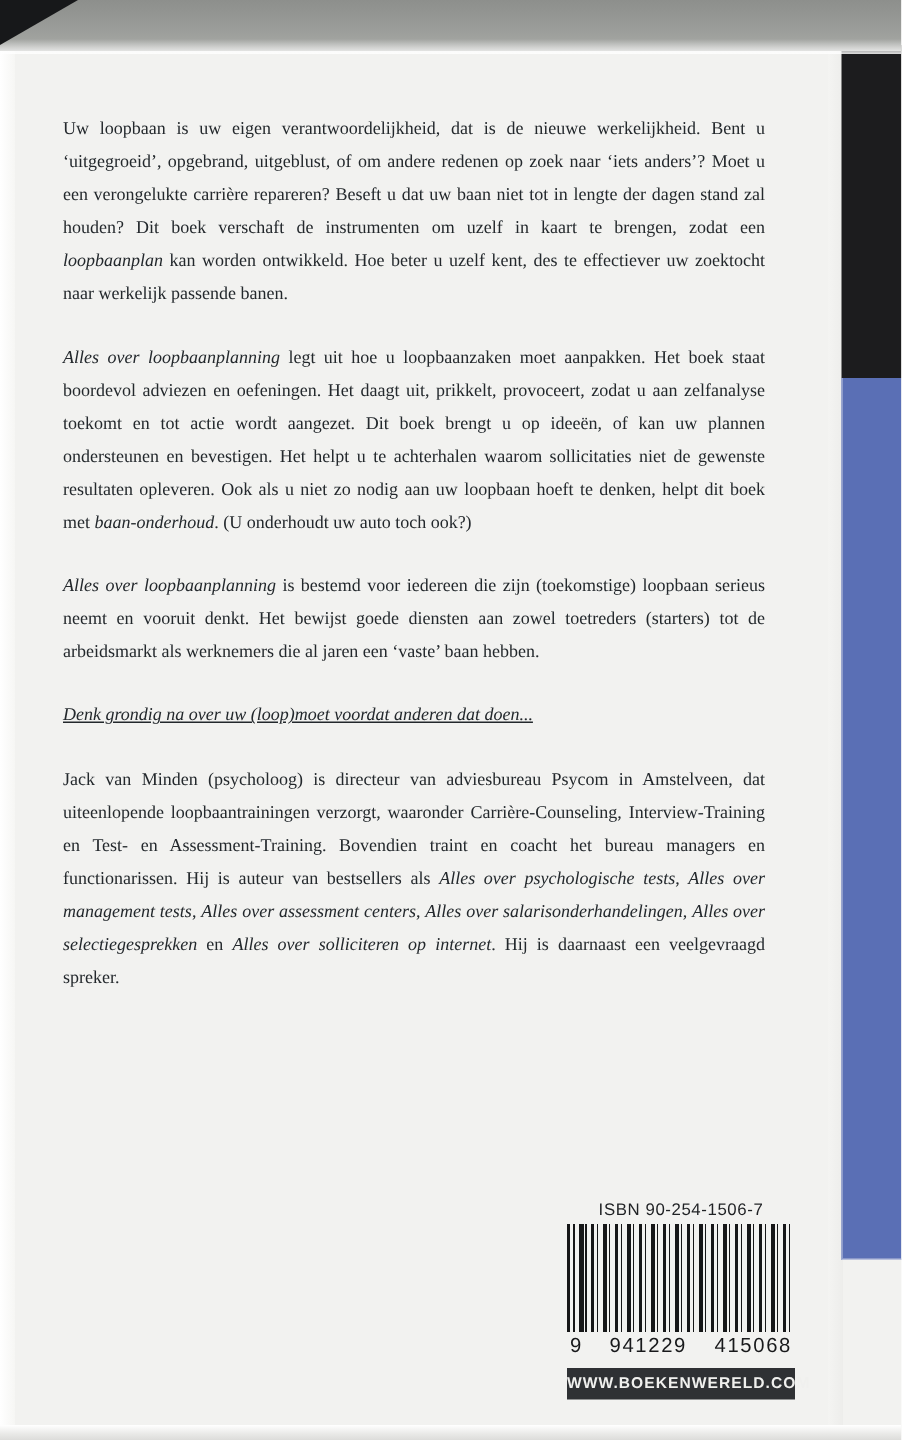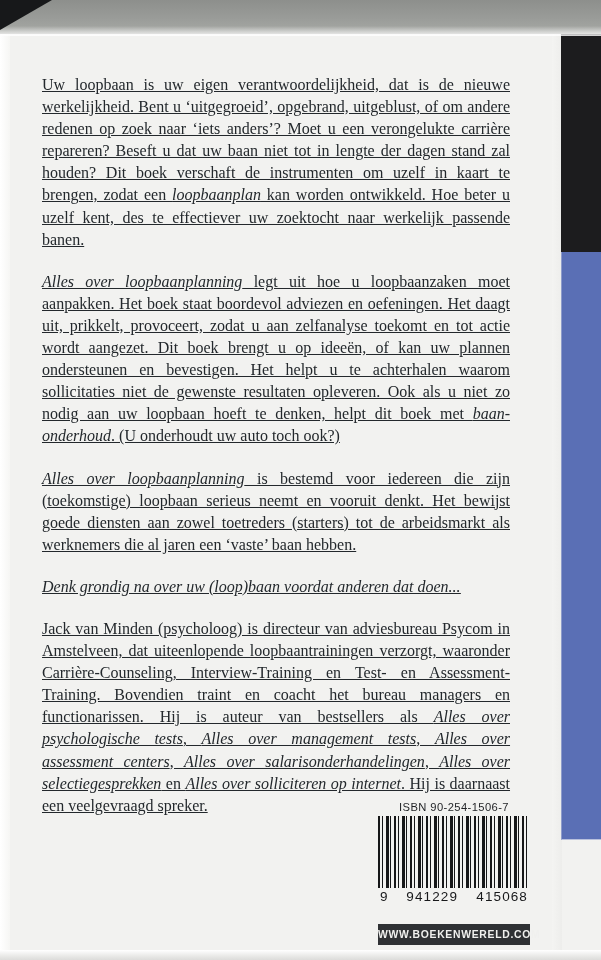--- a/index.html
+++ b/index.html
@@ -81,25 +81,24 @@
   }
 
   
   .blurb {
     position: absolute;
     left: 42px;
     top: 74px;
     width: 468px;
     z-index: 8;
     color: #23282c;
-    font-size: 16px;
+    font-size: 12px;
     line-height: 22.1px;
     text-align: justify;
     text-justify: inter-word;
-    text-decoration: underline;
   }
   .blurb p {
     margin: 0 0 20px 0;
   }
   .blurb p:last-child { margin-bottom: 0; }
   .blurb i { font-style: italic; }
   .tagline {
     font-style: italic;
     text-decoration: underline;
     text-align: left;
@@ -155,21 +154,21 @@
     color: #18191b;
     letter-spacing: 0.5px;
     margin-top: 1px;
     padding: 0 2px;
     box-sizing: border-box;
   }
   .ean-row .g1 { margin-left: 0px; }
   .ean-row .g2 { letter-spacing: 1.1px; }
   .ean-row .g3 { letter-spacing: 1.1px; text-align: center; }
   .web-bar {
-    margin-top: 20px;
+    margin-top: 8px;
     background: #2f3134;
     color: #f0f0ee;
     font-size: 10.4px;
     font-weight: bold;
     letter-spacing: 0.7px;
     text-align: center;
     padding: 5px 0 5px 0;
     width: 152px;
     box-sizing: border-box;
     font-family: "Liberation Sans", "DejaVu Sans", sans-serif;
@@ -191,21 +190,21 @@
   <div class="scan-bottom"></div>
 
   <div class="blurb">
 
     <p><span>Uw loopbaan is uw eigen verantwoordelijkheid, dat is de nieuwe werkelijkheid. Bent u ‘uitgegroeid’, opgebrand, uitgeblust, of om andere redenen op zoek naar ‘iets anders’? Moet u een verongelukte carrière repareren? Beseft u dat uw baan niet tot in lengte der dagen stand zal houden? Dit boek verschaft de instrumenten om uzelf in kaart te brengen, zodat een </span><i>loopbaanplan</i><span> kan worden ontwikkeld. Hoe beter u uzelf kent, des te effectiever uw zoektocht naar werkelijk passende banen.</span></p>
 
     <p><i>Alles over loopbaanplanning</i><span> legt uit hoe u loopbaanzaken moet aanpakken. Het boek staat boordevol adviezen en oefeningen. Het daagt uit, prikkelt, provoceert, zodat u aan zelfanalyse toekomt en tot actie wordt aangezet. Dit boek brengt u op ideeën, of kan uw plannen ondersteunen en bevestigen. Het helpt u te achterhalen waarom sollicitaties niet de gewenste resultaten opleveren. Ook als u niet zo nodig aan uw loopbaan hoeft te denken, helpt dit boek met </span><i>baan-onderhoud</i><span>. (U onderhoudt uw auto toch ook?)</span></p>
 
     <p><i>Alles over loopbaanplanning</i><span> is bestemd voor iedereen die zijn (toekomstige) loopbaan serieus neemt en vooruit denkt. Het bewijst goede diensten aan zowel toetreders (starters) tot de arbeidsmarkt als werknemers die al jaren een ‘vaste’ baan hebben.</span></p>
 
-    <p class="tagline">Denk grondig na over uw (loop)baan voordat anderen dat doen...</p>
+    <p class="tagline">Denk grondig na over uw (loop)moet voordat anderen dat doen...</p>
 
     <p><span>Jack van Minden (psycholoog) is directeur van adviesbureau Psycom in Amstelveen, dat uiteenlopende loopbaantrainingen verzorgt, waaronder Carrière-Counseling, Interview-Training en Test- en Assessment-Training. Bovendien traint en coacht het bureau managers en functionarissen. Hij is auteur van bestsellers als </span><i>Alles over psychologische tests</i><span>, </span><i>Alles over management tests</i><span>, </span><i>Alles over assessment centers</i><span>, </span><i>Alles over salarisonderhandelingen</i><span>, </span><i>Alles over selectiegesprekken</i><span> en </span><i>Alles over solliciteren op internet</i><span>. Hij is daarnaast een veelgevraagd spreker.</span></p>
 
   </div>
 
 
   <div class="barcode-block">
     <div class="isbn-text">ISBN 90-254-1506-7</div>
     <div class="bars"></div>
     <div class="ean-row">

